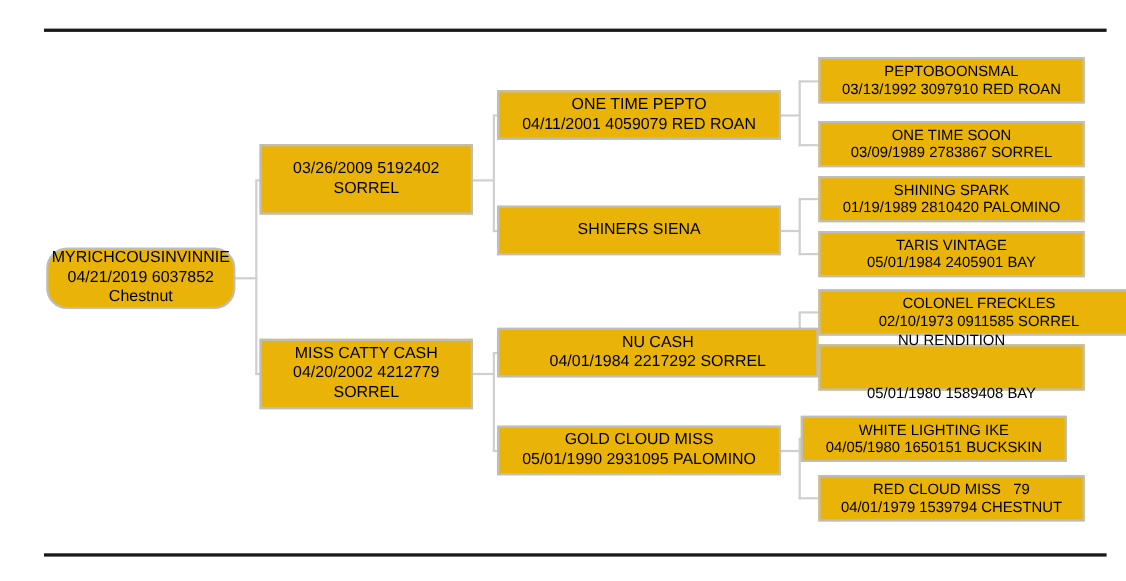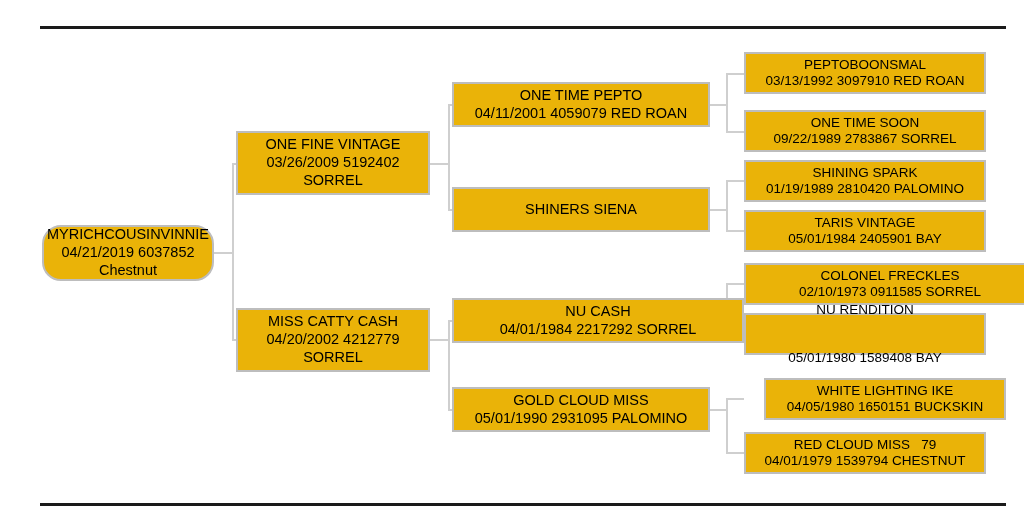--- a/index.html
+++ b/index.html
@@ -116,21 +116,20 @@
   <div class="conn conn-h" style="left:726px; top:398px; width:18px;"></div>
   <div class="conn conn-h" style="left:726px; top:452px; width:18px;"></div>
 
   <div class="node gen0" style="left:42px; top:225px; width:172px; height:56px;">
     <span class="line">MYRICHCOUSINVINNIE</span>
     <span class="line">04/21/2019 6037852</span>
     <span class="line">Chestnut</span>
   </div>
 
   <div class="node gen1" style="left:236px; top:131px; width:194px; height:64px;">
-    <span class="line">ONE FINE VINTAGE</span>
     <span class="line">03/26/2009 5192402</span>
     <span class="line">SORREL</span>
   </div>
 
   <div class="node gen1" style="left:236px; top:308px; width:194px; height:64px;">
     <span class="line">MISS CATTY CASH</span>
     <span class="line">04/20/2002 4212779</span>
     <span class="line">SORREL</span>
   </div>
 
@@ -153,21 +152,21 @@
     <span class="line">05/01/1990 2931095 PALOMINO</span>
   </div>
 
   <div class="node gen3" style="left:744px; top:52px; width:242px; height:42px;">
     <span class="line">PEPTOBOONSMAL</span>
     <span class="line">03/13/1992 3097910 RED ROAN</span>
   </div>
 
   <div class="node gen3" style="left:744px; top:110px; width:242px; height:42px;">
     <span class="line">ONE TIME SOON</span>
-    <span class="line">09/22/1989 2783867 SORREL</span>
+    <span class="line">03/09/1989 2783867 SORREL</span>
   </div>
 
   <div class="node gen3" style="left:744px; top:160px; width:242px; height:42px;">
     <span class="line">SHINING SPARK</span>
     <span class="line">01/19/1989 2810420 PALOMINO</span>
   </div>
 
   <div class="node gen3" style="left:744px; top:210px; width:242px; height:42px;">
     <span class="line">TARIS VINTAGE</span>
     <span class="line">05/01/1984 2405901 BAY</span>
@@ -176,21 +175,21 @@
   <div class="node gen3" style="left:744px; top:263px; width:292px; height:42px;">
     <span class="line">COLONEL FRECKLES</span>
     <span class="line">02/10/1973 0911585 SORREL</span>
   </div>
 
   <div class="node gen3" style="left:744px; top:313px; width:242px; height:42px;gap:32px;">
     <span class="line">NU RENDITION</span>
     <span class="line">05/01/1980 1589408 BAY</span>
   </div>
 
-  <div class="node gen3" style="left:764px; top:378px; width:242px; height:42px;">
+  <div class="node gen3" style="left:728px; top:378px; width:242px; height:42px;">
     <span class="line">WHITE LIGHTING IKE</span>
     <span class="line">04/05/1980 1650151 BUCKSKIN</span>
   </div>
 
   <div class="node gen3" style="left:744px; top:432px; width:242px; height:42px;">
     <span class="line">RED CLOUD MISS   79</span>
     <span class="line">04/01/1979 1539794 CHESTNUT</span>
   </div>
 
 </div>

